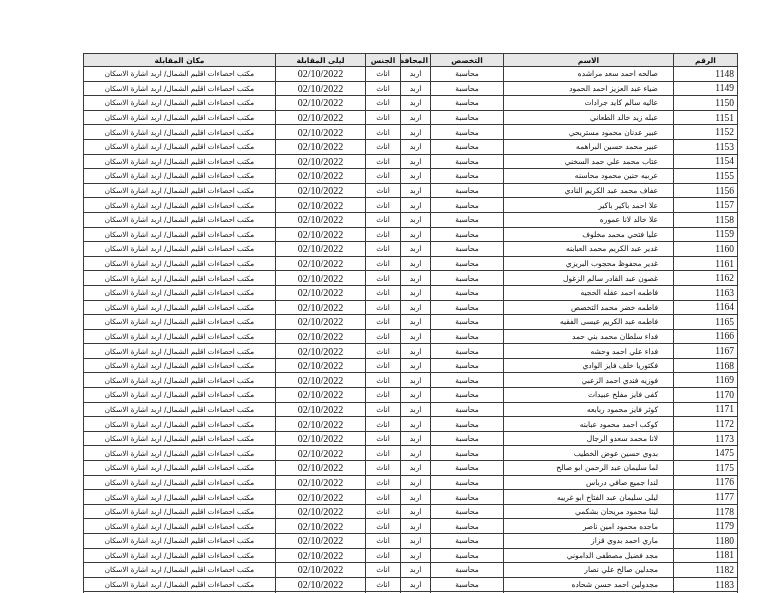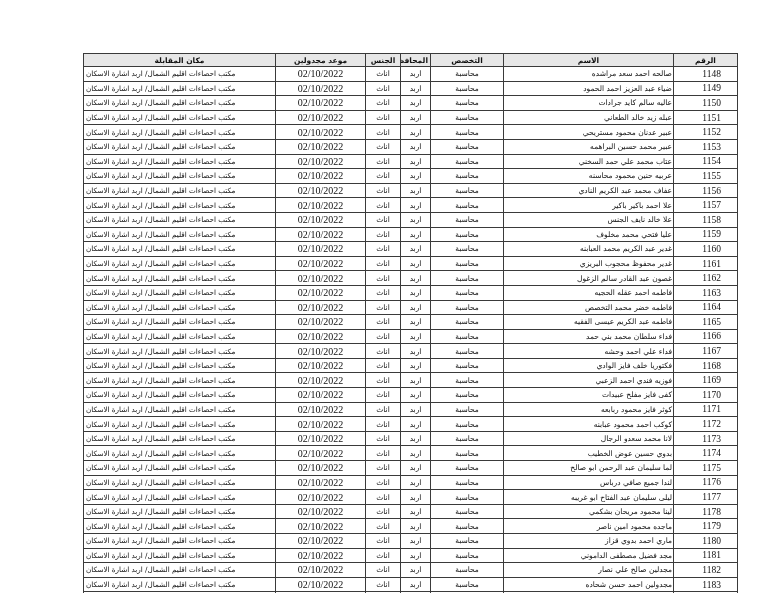--- a/index.html
+++ b/index.html
@@ -27,38 +27,38 @@
     height:12px;
     font-family:"DejaVu Sans","Liberation Sans",sans-serif;
   }
   td{font-size:7.5px;}
   td.c-num{
     text-align:left; 
     direction:ltr;
     text-align:right;
     font-size:9.5px;
     font-family:"Liberation Serif","DejaVu Serif",serif;
-    padding-left:3px;padding-right:16px;
+    padding-left:3px;padding-right:3px;
   }
   td.c-name{
     text-align:right;
     font-family:"DejaVu Sans","Liberation Sans",sans-serif;
-    padding-right:1px;
+    padding-right:15px;
   }
   td.c-center{
     text-align:center;
     font-family:"DejaVu Sans","Liberation Sans",sans-serif;
   }
   td.c-date{
     text-align:center;direction:ltr;
     font-size:10px;
     font-family:"Liberation Serif","DejaVu Serif",serif;
   }
   td.c-place{
-    text-align:left;
+    text-align:center;
     font-family:"DejaVu Sans","Liberation Sans",sans-serif;
     font-size:7.2px;
   }
 </style>
 </head>
 <body>
 
 <div class="sheet">
   <table>
     <colgroup>
@@ -70,21 +70,21 @@
         <col style="width: 90px;">
         <col style="width: 192px;">
       </colgroup>
     <thead>
       <tr>
           <th>الرقم</th>
           <th>الاسم</th>
           <th>التخصص</th>
           <th>المحافظة</th>
           <th>الجنس</th>
-          <th>موعد مجدولين</th>
+          <th>ليلى المقابلة</th>
           <th>مكان المقابلة</th>
         </tr>
     </thead>
     <tbody>
         <tr>
           <td class="c-num">1148</td>
           <td class="c-name">صالحه احمد سعد مراشده</td>
           <td class="c-center">محاسبة</td>
           <td class="c-center">اربد</td>
           <td class="c-center">اناث</td>
@@ -167,21 +167,21 @@
           <td class="c-num">1157</td>
           <td class="c-name">علا احمد باكير باكير</td>
           <td class="c-center">محاسبة</td>
           <td class="c-center">اربد</td>
           <td class="c-center">اناث</td>
           <td class="c-date">02/10/2022</td>
           <td class="c-place">مكتب احصاءات اقليم الشمال/ اربد اشارة الاسكان</td>
         </tr>
         <tr>
           <td class="c-num">1158</td>
-          <td class="c-name">علا خالد نايف الجنس</td>
+          <td class="c-name">علا خالد لانا عموره</td>
           <td class="c-center">محاسبة</td>
           <td class="c-center">اربد</td>
           <td class="c-center">اناث</td>
           <td class="c-date">02/10/2022</td>
           <td class="c-place">مكتب احصاءات اقليم الشمال/ اربد اشارة الاسكان</td>
         </tr>
         <tr>
           <td class="c-num">1159</td>
           <td class="c-name">عليا فتحي محمد مخلوف</td>
           <td class="c-center">محاسبة</td>
@@ -310,21 +310,21 @@
         <tr>
           <td class="c-num">1173</td>
           <td class="c-name">لانا محمد سعدو الرجال</td>
           <td class="c-center">محاسبة</td>
           <td class="c-center">اربد</td>
           <td class="c-center">اناث</td>
           <td class="c-date">02/10/2022</td>
           <td class="c-place">مكتب احصاءات اقليم الشمال/ اربد اشارة الاسكان</td>
         </tr>
         <tr>
-          <td class="c-num">1174</td>
+          <td class="c-num">1475</td>
           <td class="c-name">بدوي حسين عوض الخطيب</td>
           <td class="c-center">محاسبة</td>
           <td class="c-center">اربد</td>
           <td class="c-center">اناث</td>
           <td class="c-date">02/10/2022</td>
           <td class="c-place">مكتب احصاءات اقليم الشمال/ اربد اشارة الاسكان</td>
         </tr>
         <tr>
           <td class="c-num">1175</td>
           <td class="c-name">لما سليمان عبد الرحمن ابو صالح</td>

